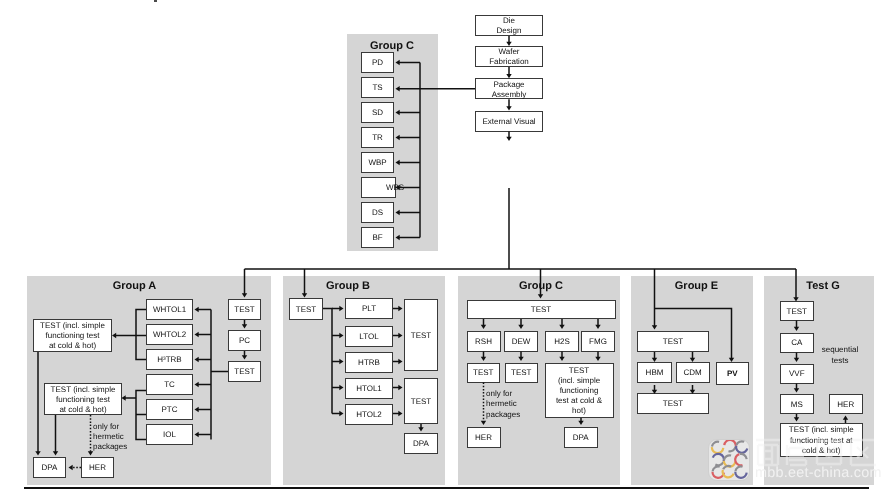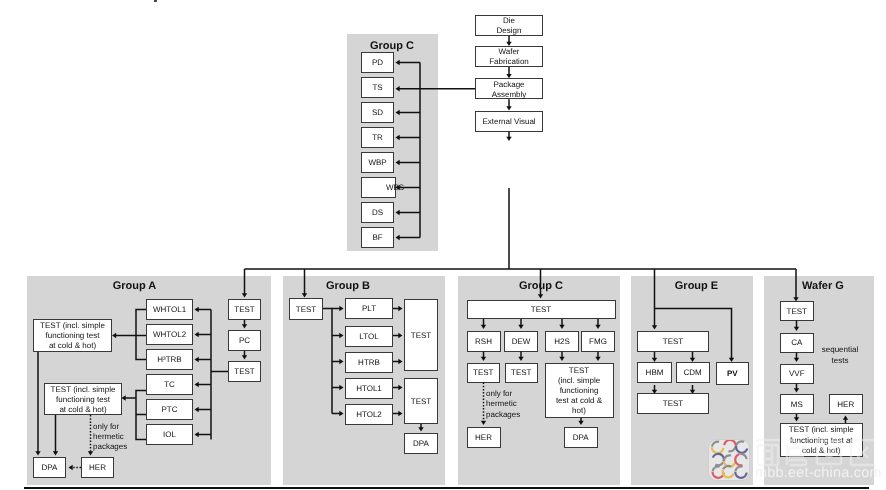--- a/index.html
+++ b/index.html
@@ -101,21 +101,21 @@
   <div class="box" style="left:466.5px;top:426.5px;width:34px;height:21.5px;font-size:8px;">HER</div>
   <div class="box" style="left:563.5px;top:426.5px;width:34.5px;height:21.5px;font-size:8px;">DPA</div>
 
   <div class="ptitle" style="left:696.5px;top:280px;font-size:11px;transform:translateX(-50%);">Group E</div>
   <div class="box" style="left:637px;top:331px;width:72px;height:21px;font-size:8px;">TEST</div>
   <div class="box" style="left:637px;top:361.5px;width:35px;height:21.5px;font-size:8px;">HBM</div>
   <div class="box" style="left:675.5px;top:361.5px;width:34px;height:21.5px;font-size:8px;">CDM</div>
   <div class="box" style="left:715.5px;top:361.5px;width:33.5px;height:23px;font-size:8px;font-weight:bold;">PV</div>
   <div class="box" style="left:637px;top:392.5px;width:72px;height:21.5px;font-size:8px;">TEST</div>
 
-  <div class="ptitle" style="left:823px;top:280px;font-size:11px;transform:translateX(-50%);">Wafer G</div>
+  <div class="ptitle" style="left:823px;top:280px;font-size:11px;transform:translateX(-50%);">Test G</div>
   <div class="box" style="left:779.5px;top:301px;width:34.5px;height:19.5px;font-size:8px;">TEST</div>
   <div class="box" style="left:779.5px;top:332.5px;width:34.5px;height:20px;font-size:8px;">CA</div>
   <div class="box" style="left:779.5px;top:363.5px;width:34.5px;height:20px;font-size:8px;">VVF</div>
   <div class="box" style="left:779.5px;top:394px;width:34.5px;height:20px;font-size:8px;">MS</div>
   <div class="lbl" style="left:840px;top:345px;font-size:8px;text-align:center;transform:translateX(-50%);line-height:10.8px;">sequential
 tests</div>
   <div class="box" style="left:828.5px;top:394px;width:34.5px;height:20px;font-size:8px;">HER</div>
   <div class="box" style="left:779.5px;top:423px;width:83.5px;height:33.5px;font-size:8px;">TEST (incl. simple
 functioning test at
 cold &amp; hot)</div>

